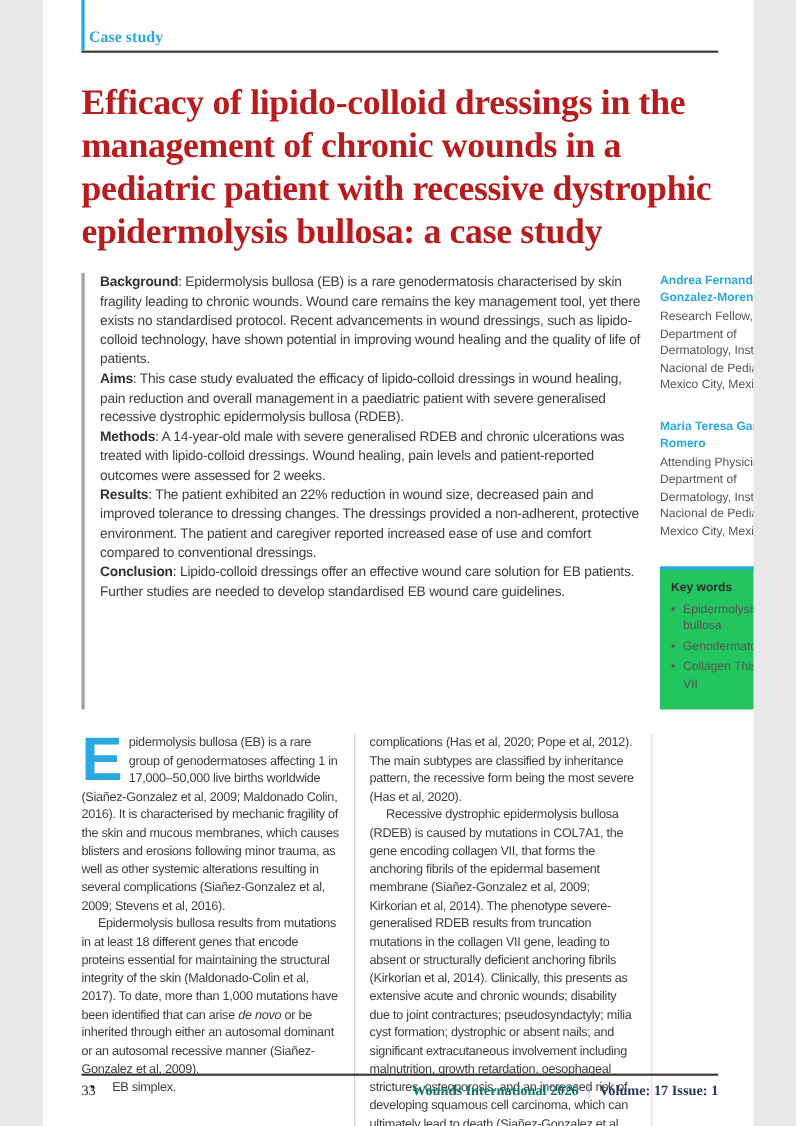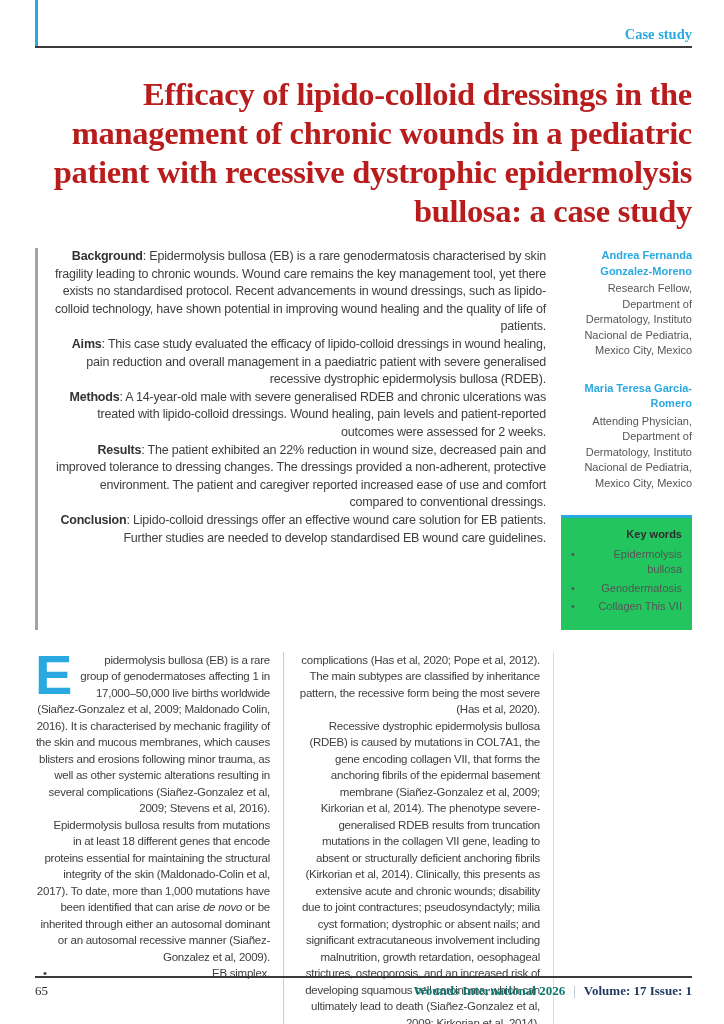--- a/index.html
+++ b/index.html
@@ -1,24 +1,23 @@
 <!DOCTYPE html>
 <html><head>
 <meta charset="utf-8">
 <style>
   html,body { margin:0; padding:0; background:#e8e8e8; }
   .page {
     position: relative;
-    width: 724px; height: 1024px;
+    width: 646px; height: 1024px;
     margin: 0 auto;
     background: #ffffff;
     overflow: hidden;
     font-family: "Liberation Sans", sans-serif;
     color: #3e3e3e;
-    text-align: right;
   }
   
   .kicker-bar {
     position: absolute; left: 35px; top: 0;
     width: 3px; height: 46px;
     background: #2AA9E0;
   }
   .header { padding: 26px 32px 0 35px; }
   .kicker {
     font-family: "Liberation Serif", serif;
@@ -169,21 +168,21 @@
 
     <div class="bodycol col2">
       <p>complications (Has et al, 2020; Pope et al, 2012). The main subtypes are classified by inheritance pattern, the recessive form being the most severe (Has et al, 2020).</p>
       <p class="indent">Recessive dystrophic epidermolysis bullosa (RDEB) is caused by mutations in COL7A1, the gene encoding collagen VII, that forms the anchoring fibrils of the epidermal basement membrane (Siañez-Gonzalez et al, 2009; Kirkorian et al, 2014). The phenotype severe-generalised RDEB results from truncation mutations in the collagen VII gene, leading to absent or structurally deficient anchoring fibrils (Kirkorian et al, 2014). Clinically, this presents as extensive acute and chronic wounds; disability due to joint contractures; pseudosyndactyly; milia cyst formation; dystrophic or absent nails; and significant extracutaneous involvement including malnutrition, growth retardation, oesophageal strictures, osteoporosis, and an increased risk of developing squamous cell carcinoma, which can ultimately lead to death (Siañez-Gonzalez et al, 2009; Kirkorian et al, 2014).</p>
 
     </div>
 
   </div>
 
   <div class="footer">
-    <span class="page-number">65</span>
+    <span class="page-number">33</span>
     <span class="footer-right">
       <span class="footer-journal">Wounds International 2026</span>
       <span class="footer-sep">|</span>
       <span class="footer-volume">Volume: 17 Issue: 1</span>
     </span>
   </div>
 
 </div>
 
 </body></html>

